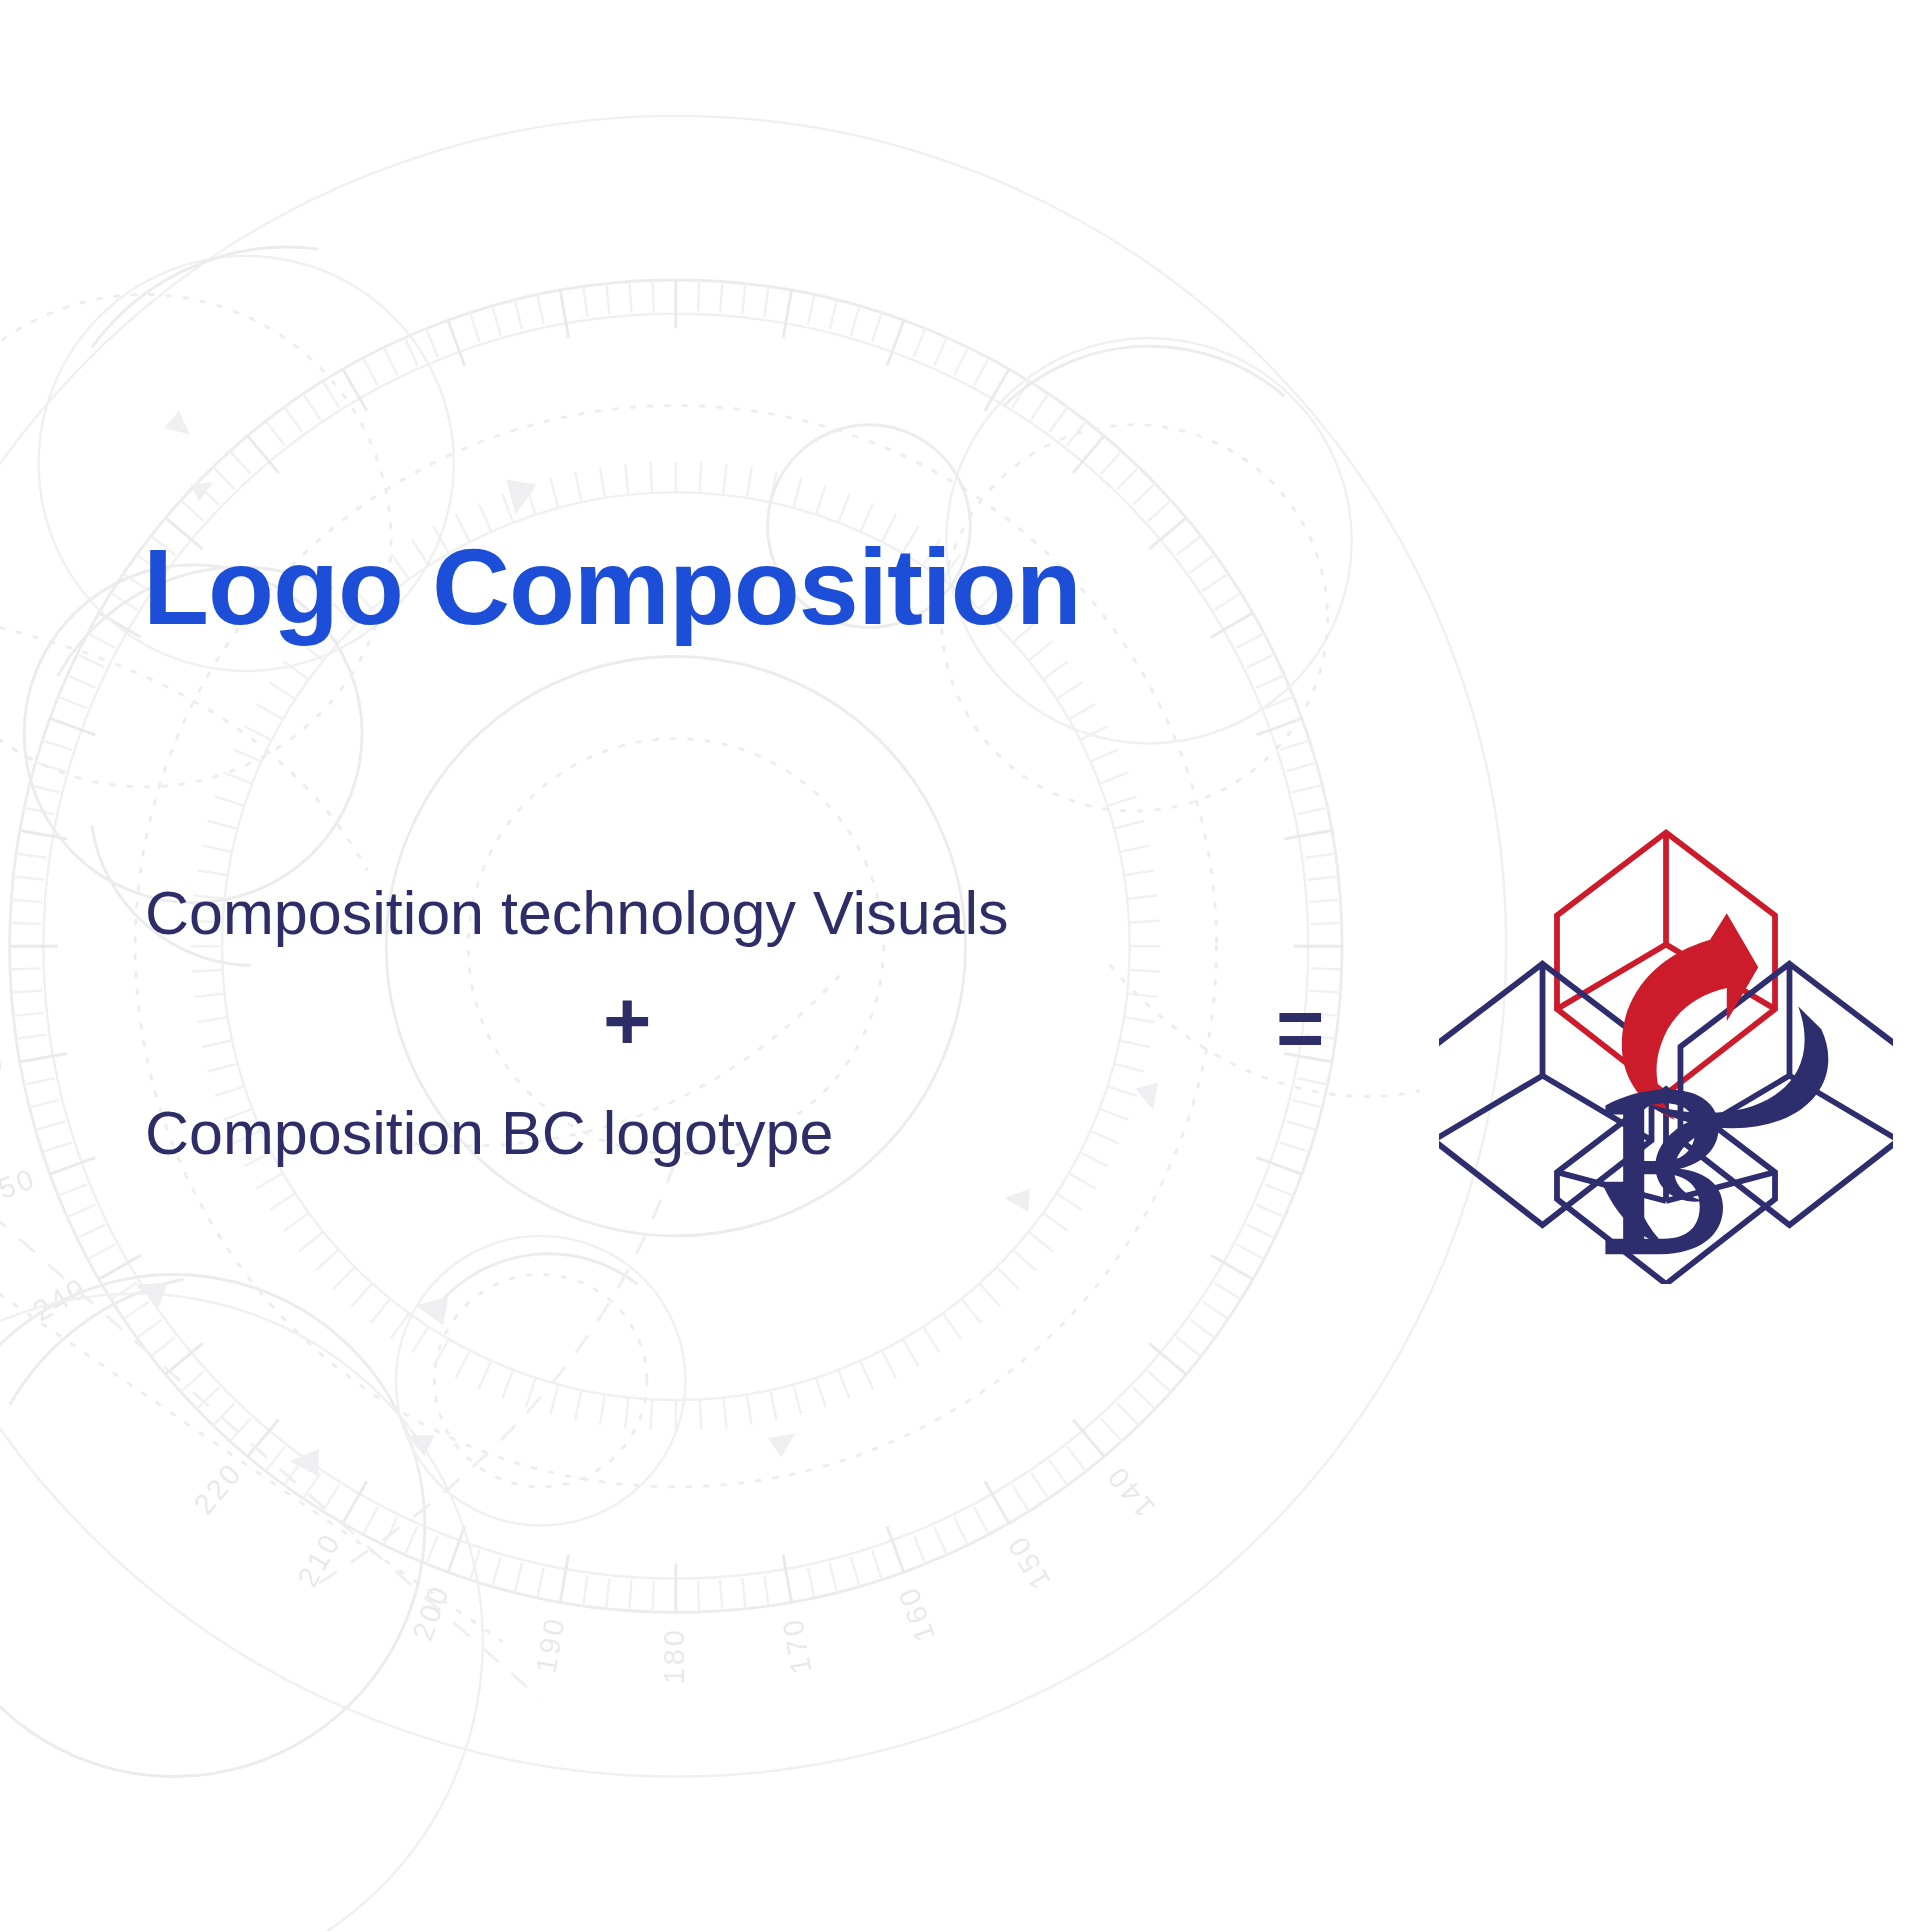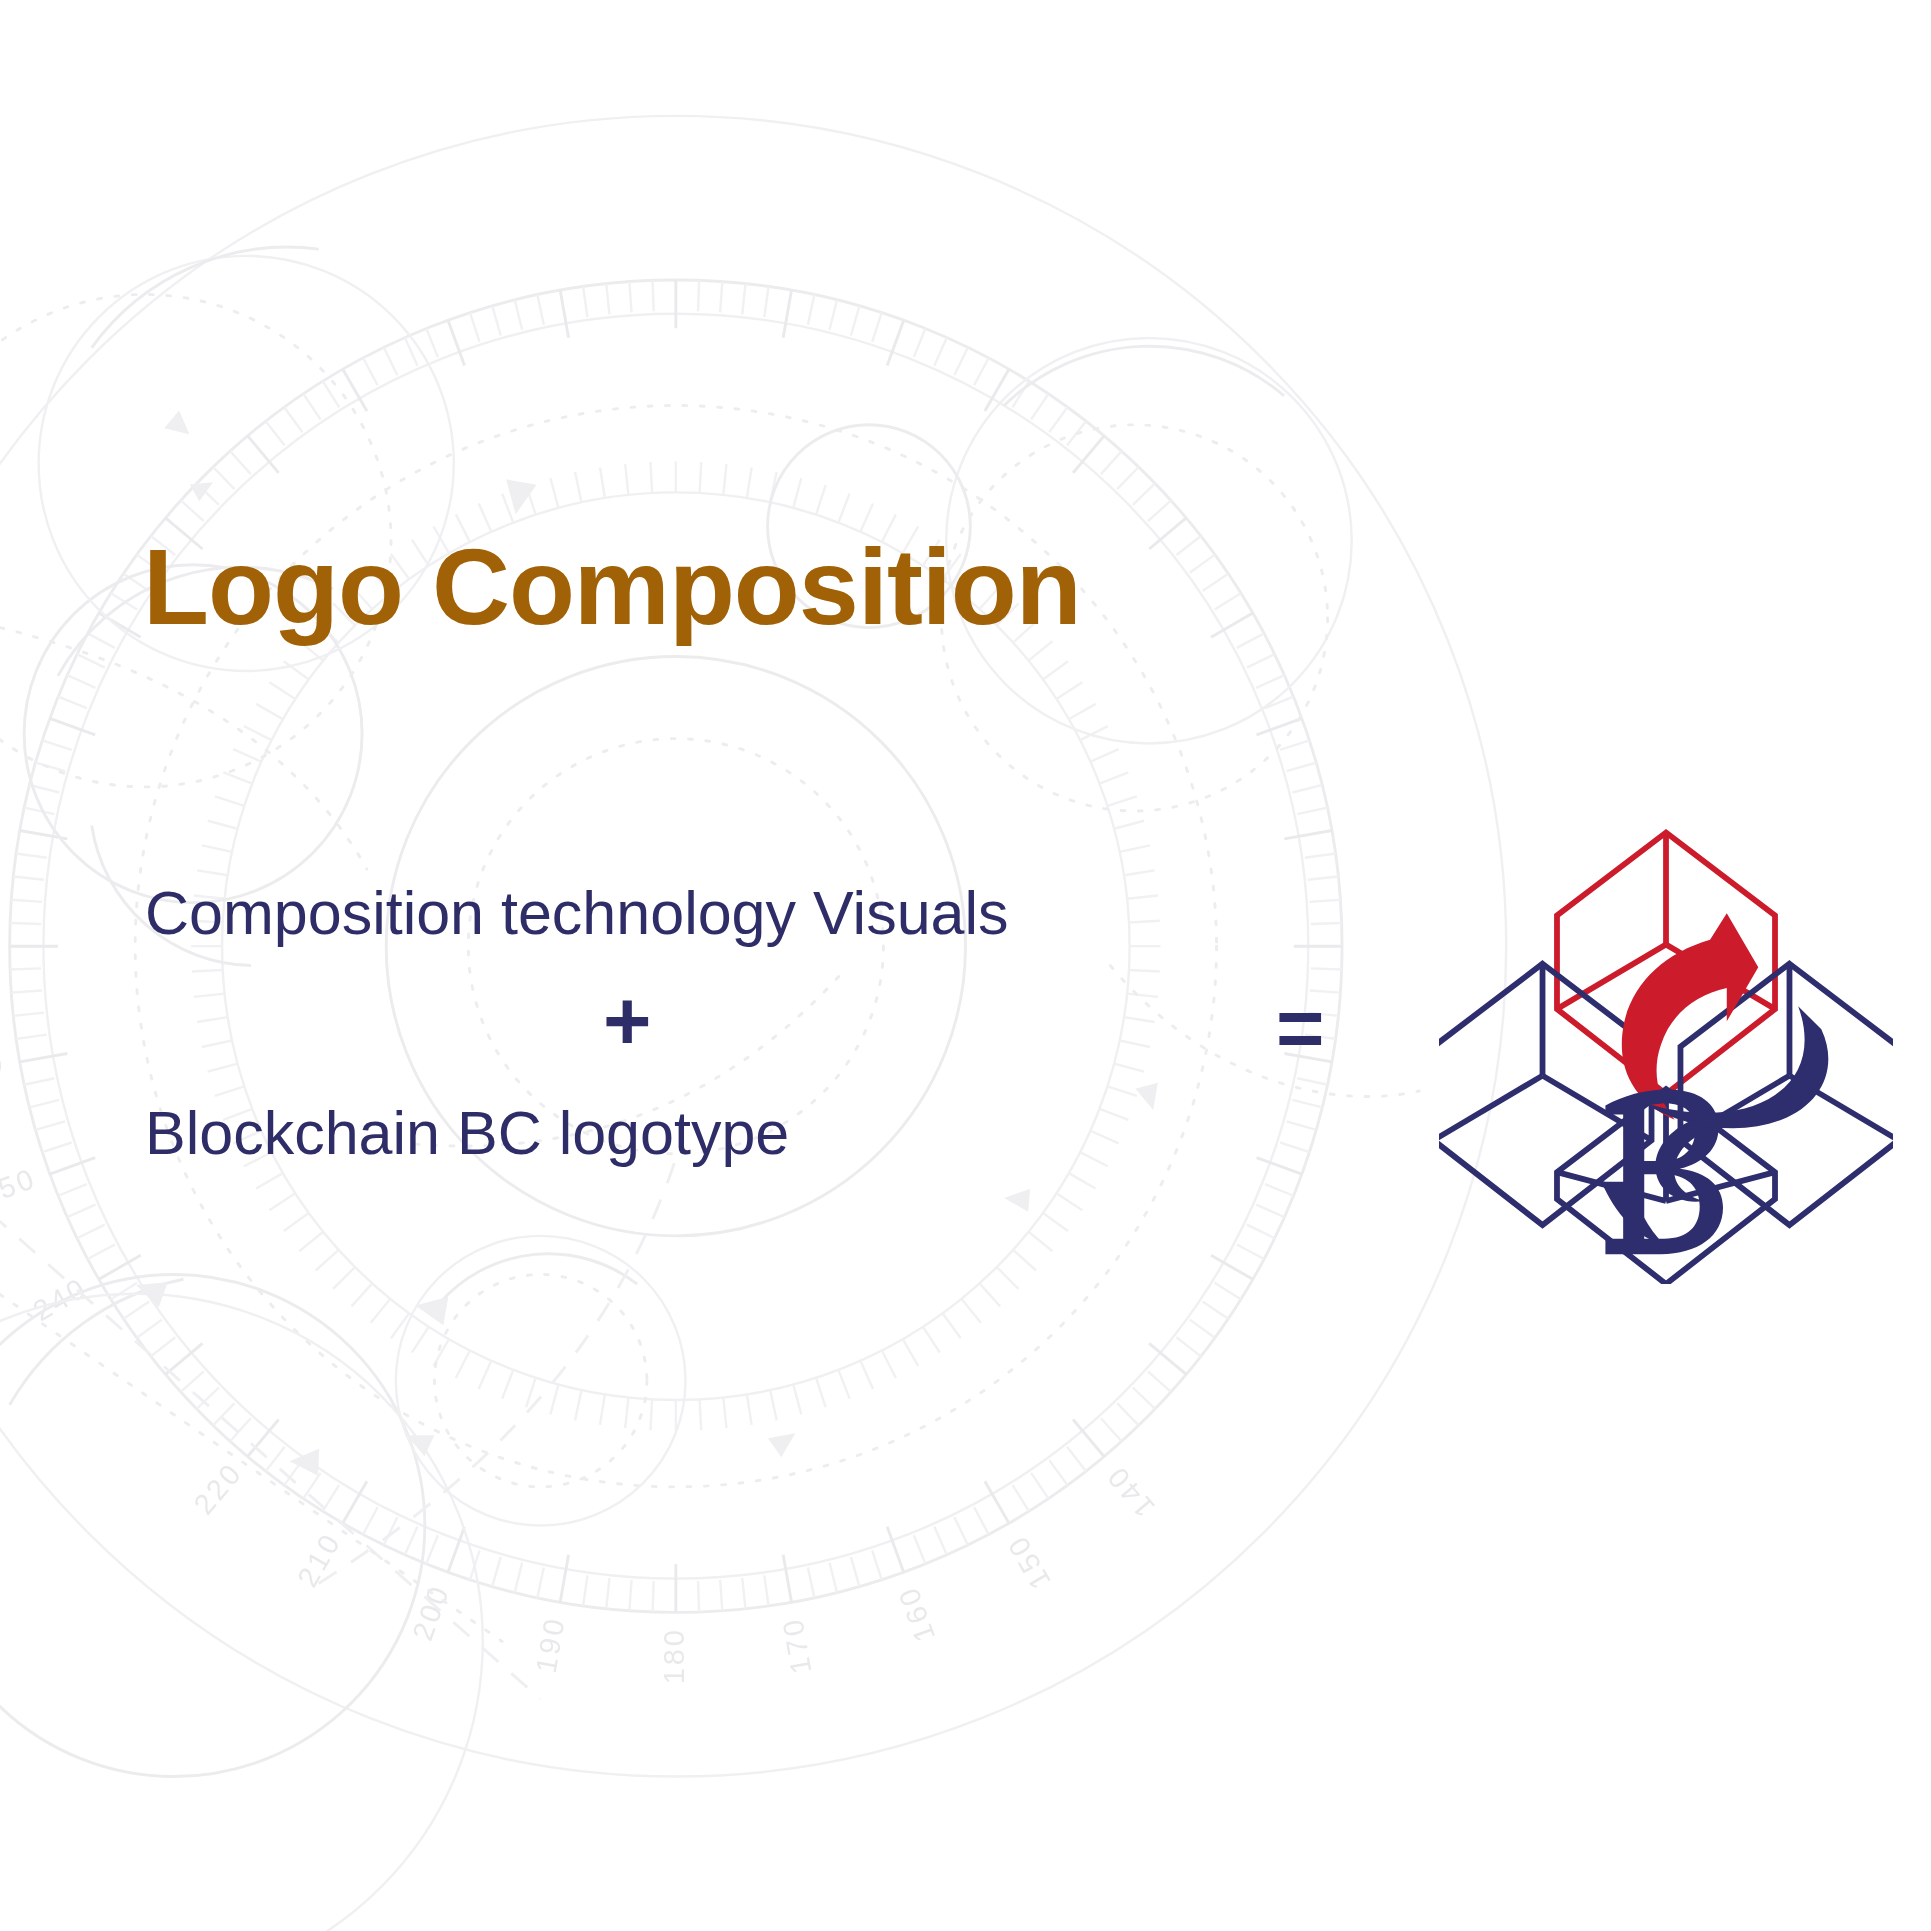--- a/index.html
+++ b/index.html
@@ -6,21 +6,21 @@
   body{width:1931px;height:1931px;overflow:hidden;font-family:"Liberation Sans",sans-serif;}
   #slide{position:relative;width:1931px;height:1931px;background:#ffffff;overflow:hidden;}
 
   
   #bg-art{position:absolute;left:0;top:0;width:1931px;height:1931px;pointer-events:none;}
 
   
   #title{
     position:absolute;left:143px;top:533px;
     font-size:108px;line-height:1.0;font-weight:bold;
-    color:#a16207;letter-spacing:-1px;white-space:nowrap;
+    color:#1d4ed8;letter-spacing:-1px;white-space:nowrap;
   }
 
   
   .body-line{
     position:absolute;
     font-size:61px;line-height:1.0;font-weight:300;
     color:#2E2D68;white-space:nowrap;
   }
   #line1{left:145px;top:883px;}
   #line2{left:145px;top:1103px;}
@@ -432,21 +432,21 @@
       <path class="lnd" d="M430 1185 C 620 1200 760 1130 870 1010"></path>
       <path class="lnd" d="M1150 1000 C 1250 1120 1380 1150 1470 1130"></path>
       <path class="lnd2" d="M330 1640 C 520 1520 640 1380 700 1200"></path>
     </g>
   </svg>
 
   <div id="title">Logo Composition</div>
 
   <div id="line1" class="body-line">Composition technology Visuals</div>
   <div id="op-plus" class="op">+</div>
-  <div id="line2" class="body-line">Blockchain BC logotype</div>
+  <div id="line2" class="body-line">Composition BC logotype</div>
   <div id="op-equals" class="op">=</div>
 
   <svg id="logo" viewBox="0 0 470 510" xmlns="http://www.w3.org/2000/svg">
 
     <g fill="none" stroke="#CC1B2B" stroke-width="6" stroke-linejoin="miter">
 
       <path d="M235 42 L 348 128 L 348 225 L 235 313 L 122 225 L 122 128 Z"></path>
 
       <path d="M235 42 L 235 158"></path>
       <path d="M235 158 L 122 225"></path>

